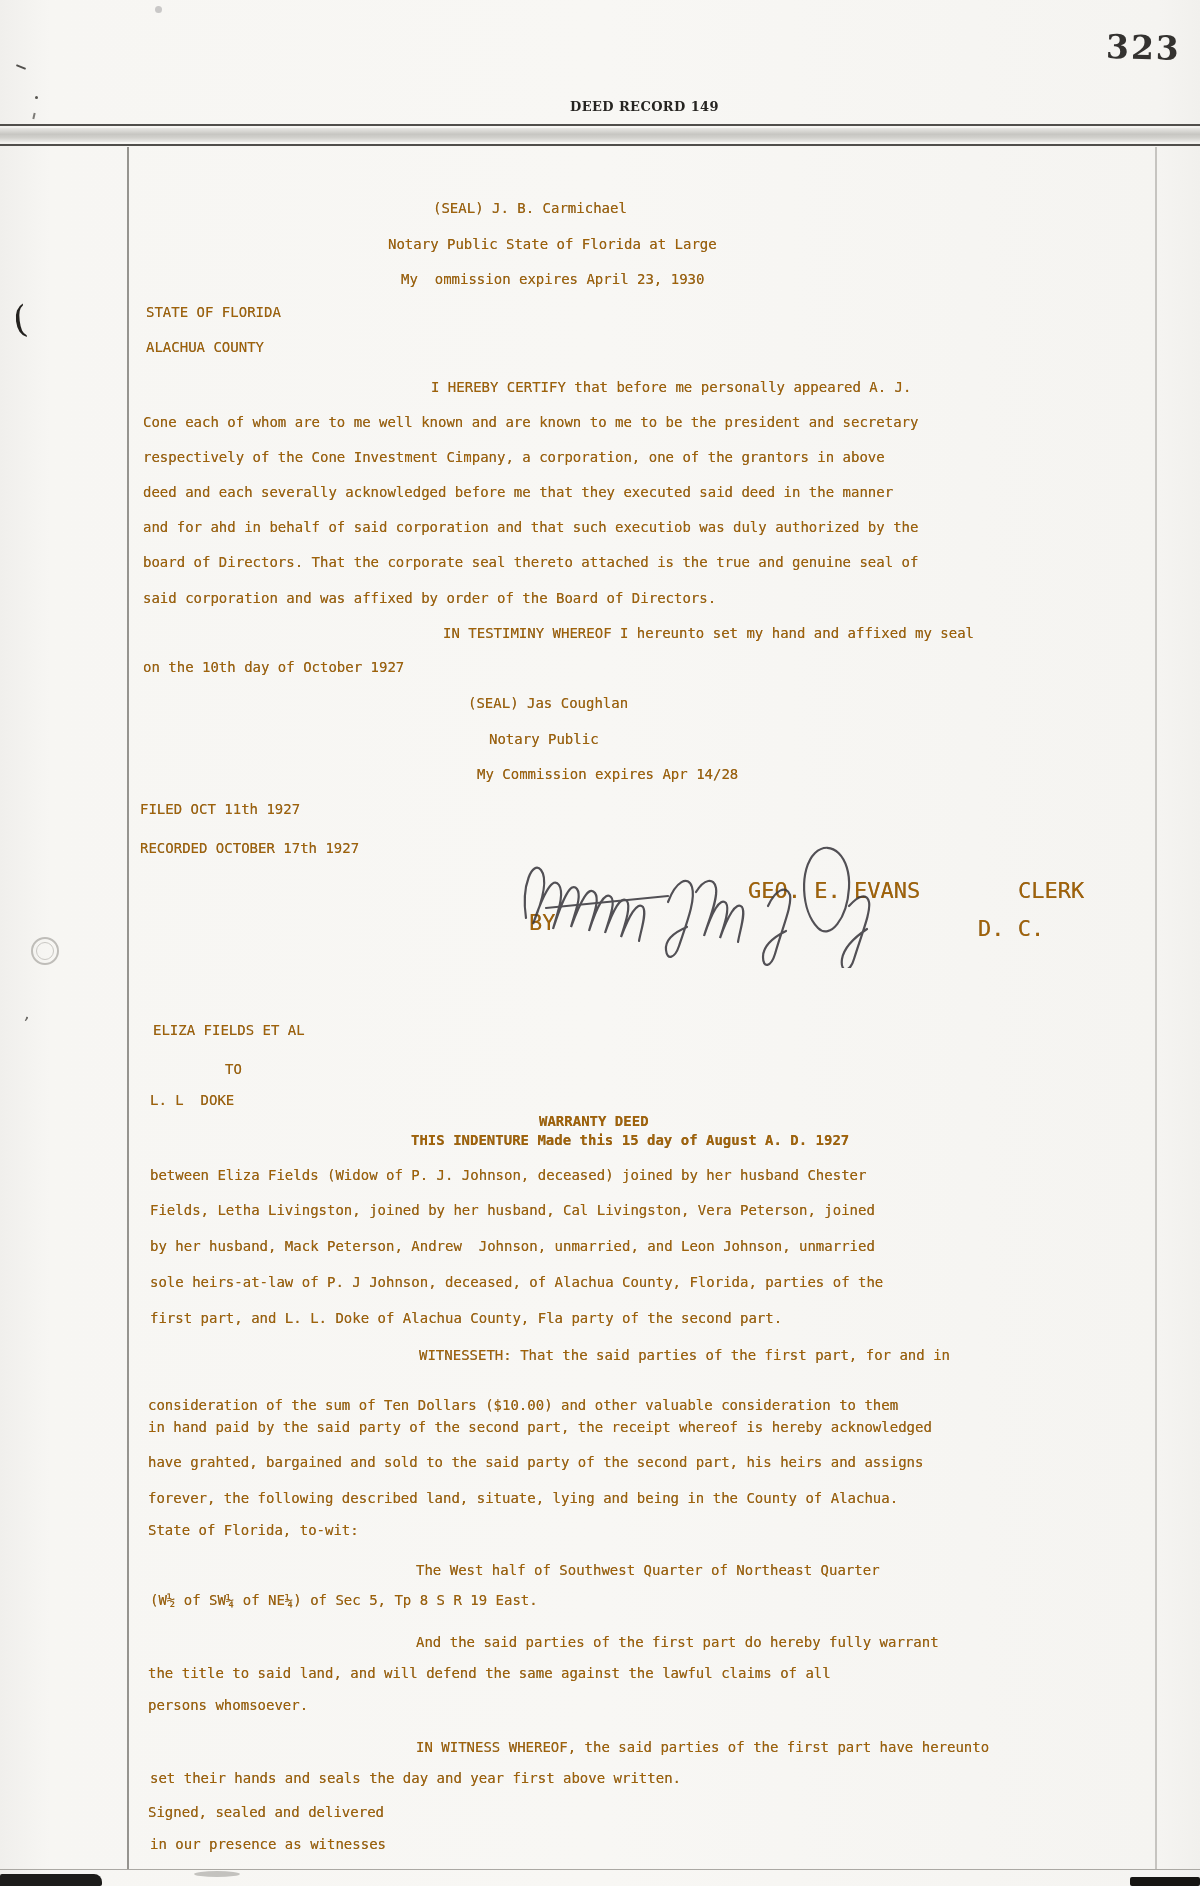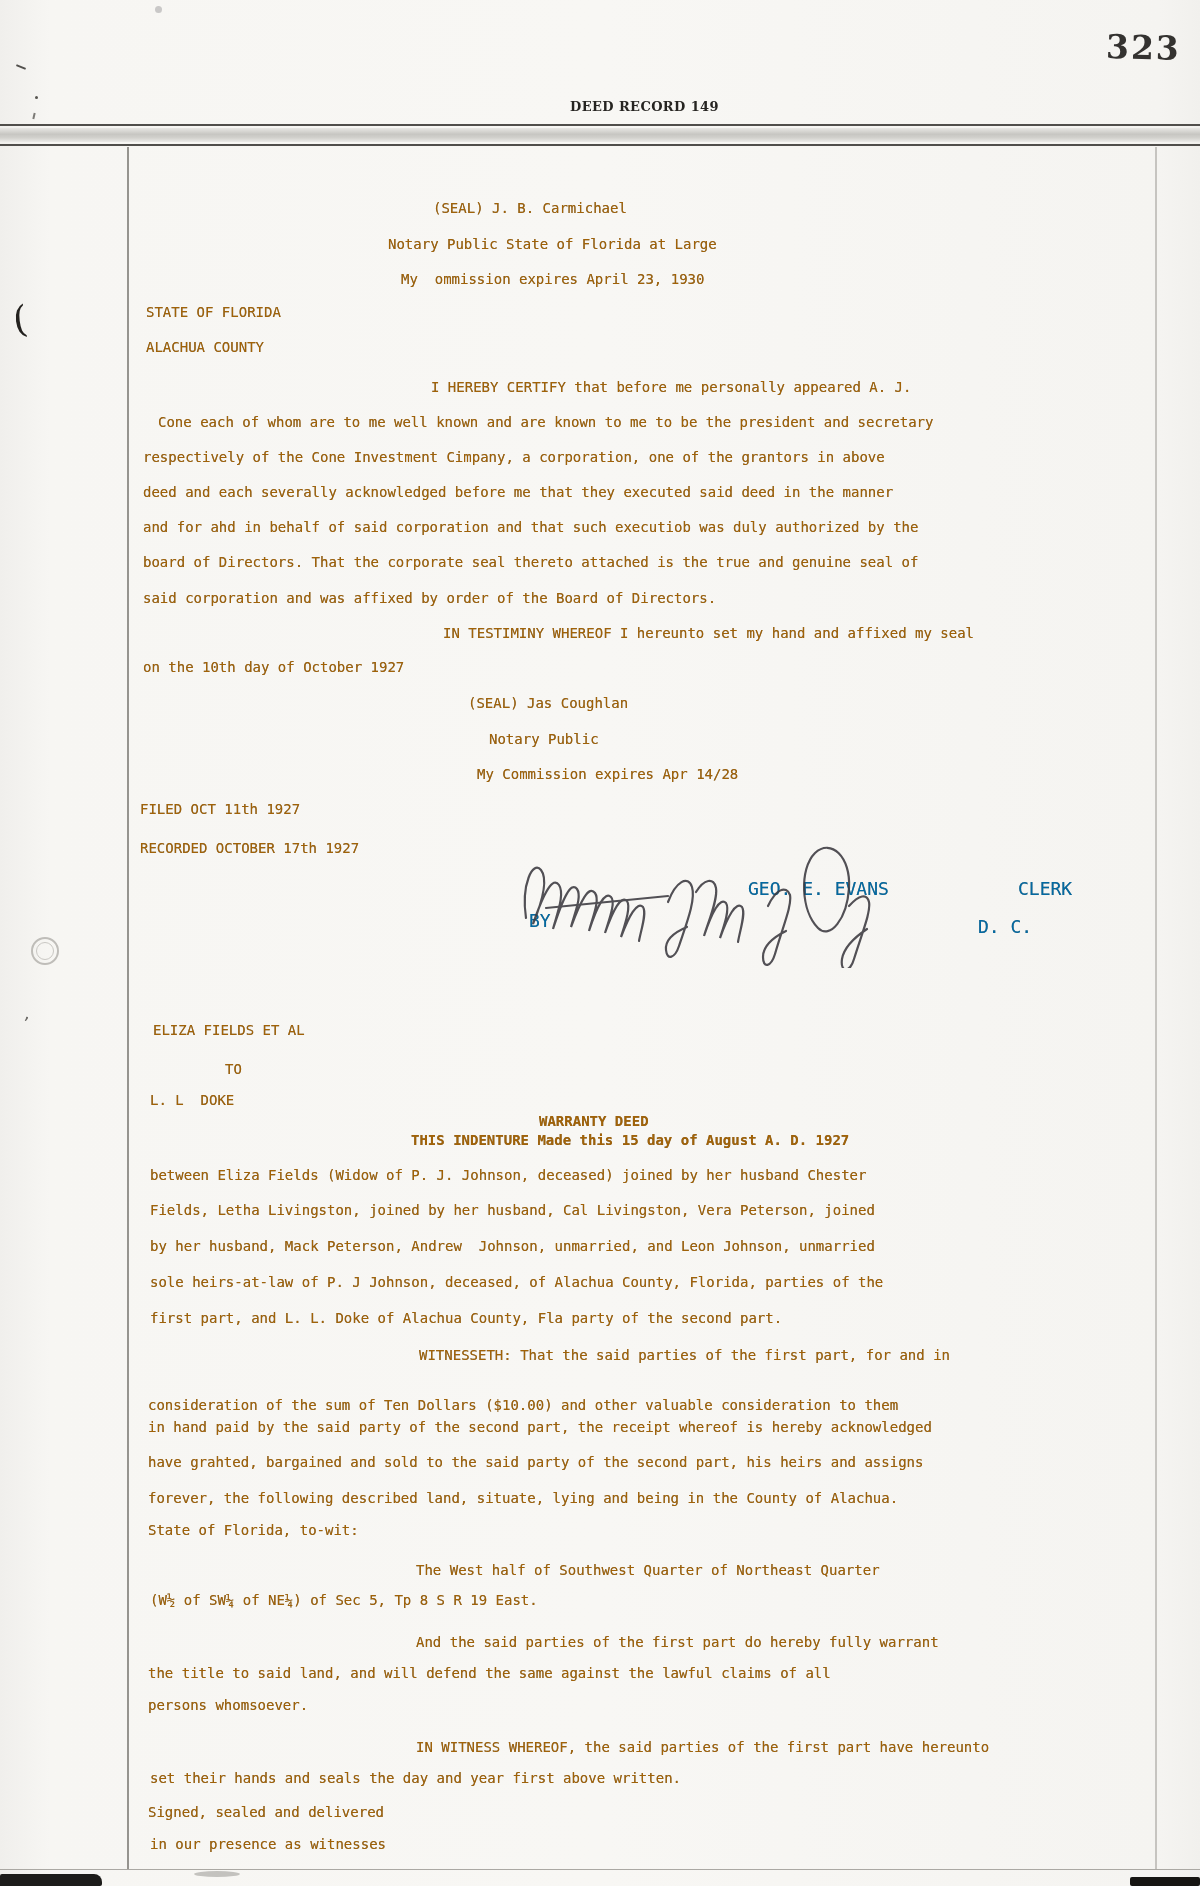--- a/index.html
+++ b/index.html
@@ -35,22 +35,22 @@
   .blob-left   { position:absolute; top:1874px; left:0; width:102px; height:12px; background:#1d1c1a; border-radius:2px 8px 2px 0; }
   .blob-right  { position:absolute; top:1877px; left:1130px; width:70px; height:9px; background:#161512; border-radius:2px; }
   .blob-mid    { position:absolute; top:1871px; left:194px; width:46px; height:6px; background:#8f8d89; opacity:.5; border-radius:50%; }
 
   
   .tline {
     position:absolute; white-space:pre; font-size:14px; line-height:20px;
     color:#a16207; text-shadow:0 0 0.5px rgba(46,43,39,.55);
   }
   .clerk-text {
-    position:absolute; white-space:pre; font-size:18px;
-    color:#0369a1; text-shadow:0 0 0.5px rgba(46,43,39,.5);
+    position:absolute; white-space:pre; font-size:22px;
+    color:#a16207; text-shadow:0 0 0.5px rgba(46,43,39,.5);
   }
   .clerk-name  { left:748px; top:878px; }
   .clerk-title { left:1018px; top:878px; }
   .clerk-by    { left:529px;  top:910px; }
   .clerk-dc    { left:978px;  top:916px; }
 
   .signature-svg { position:absolute; left:518px; top:836px; }
 
   
   .paren-mark {
@@ -84,21 +84,21 @@
   <div class="vrule-left"></div>
   <div class="vrule-right"></div>
 
   <div>
       <div class="tline" style="left: 433px; top: 198px;">(SEAL) J. B. Carmichael</div>
       <div class="tline" style="left: 388px; top: 234px;">Notary Public State of Florida at Large</div>
       <div class="tline" style="left: 401px; top: 269px;">My  ommission expires April 23, 1930</div>
       <div class="tline" style="left: 146px; top: 302px;">STATE OF FLORIDA</div>
       <div class="tline" style="left: 146px; top: 337px;">ALACHUA COUNTY</div>
       <div class="tline" style="left: 431px; top: 377px;">I HEREBY CERTIFY that before me personally appeared A. J.</div>
-      <div class="tline" style="left: 158px; top: 412px; text-align: center;">Cone each of whom are to me well known and are known to me to be the president and secretary</div>
+      <div class="tline" style="left: 143px; top: 412px; text-align: center;">Cone each of whom are to me well known and are known to me to be the president and secretary</div>
       <div class="tline" style="left: 143px; top: 447px;">respectively of the Cone Investment Cimpany, a corporation, one of the grantors in above</div>
       <div class="tline" style="left: 143px; top: 482px;">deed and each severally acknowledged before me that they executed said deed in the manner</div>
       <div class="tline" style="left: 143px; top: 517px;">and for ahd in behalf of said corporation and that such executiob was duly authorized by the</div>
       <div class="tline" style="left: 143px; top: 552px;">board of Directors. That the corporate seal thereto attached is the true and genuine seal of</div>
       <div class="tline" style="left: 143px; top: 588px;">said corporation and was affixed by order of the Board of Directors.</div>
       <div class="tline" style="left: 443px; top: 623px;">IN TESTIMINY WHEREOF I hereunto set my hand and affixed my seal</div>
       <div class="tline" style="left: 143px; top: 657px;">on the 10th day of October 1927</div>
       <div class="tline" style="left: 468px; top: 693px;">(SEAL) Jas Coughlan</div>
       <div class="tline" style="left: 489px; top: 729px;">Notary Public</div>
       <div class="tline" style="left: 477px; top: 764px;">My Commission expires Apr 14/28</div>

